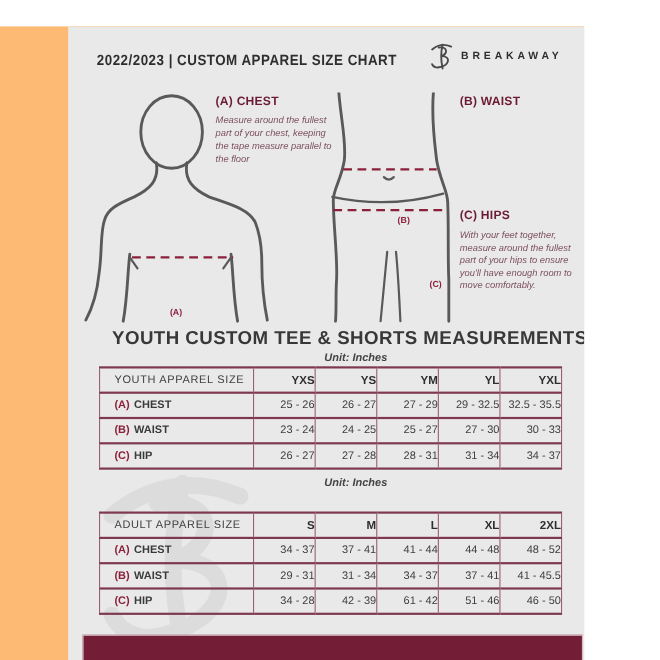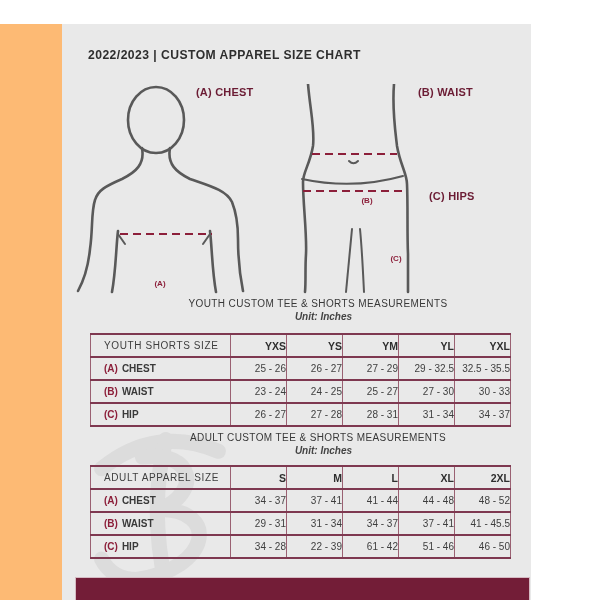--- a/index.html
+++ b/index.html
@@ -19,21 +19,21 @@
   
   .figures{position:absolute;top:60px;left:0;width:475px;height:210px;}
   .fig-svg{position:absolute;top:0;}
   .fig-label{position:absolute;transform:translateX(-50%);font-size:8px;font-weight:bold;color:#8c1f3a;}
   .desc{position:absolute;width:114px;}
   .desc h3{margin:0 0 6px 0;font-size:11px;font-weight:800;color:#6b1c34;letter-spacing:.2px;}
   .desc p{margin:0;font-size:8.5px;font-style:italic;line-height:1.36;color:#7d5060;font-weight:500;}
 
   
   .section-title{position:absolute;left:0;width:475px;text-align:center;}
-  .section-title .main{font-size:10px;font-weight:normal;color:#383838;letter-spacing:.4px;padding-left:37px;}
+  .section-title .main{font-size:17px;font-weight:bold;color:#383838;letter-spacing:.4px;padding-left:37px;}
   .section-title .sub{font-size:10px;font-style:italic;font-weight:600;color:#444;margin-top:2px;padding-left:48px;}
 
   
   table.size{position:absolute;left:28px;width:420px;border-collapse:collapse;table-layout:fixed;
              background:transparent;}
   table.size th, table.size td{
       border-top:2px solid #7e3850;border-bottom:2px solid #7e3850;
       border-left:1px solid #9a6172;border-right:1px solid #9a6172;
       height:21px;padding:0;text-align:right;vertical-align:middle;
       font-size:10px;color:#3e3e3e;}
@@ -50,20 +50,30 @@
               background:#731d37;border:1px solid rgba(255,255,255,.7);box-sizing:border-box;}
 </style>
 </head>
 <body>
 
 <div class="canvas">
   <div class="page">
 
     <div class="header">
       <span class="header-title">2022/2023  |  CUSTOM APPAREL SIZE CHART</span>
+      <span class="brand">
+        <svg width="21" height="26" viewBox="0 0 24 30">
+          <g fill="none" stroke="#4a4a4a" stroke-width="2" stroke-linecap="round">
+            <path d="M2,8 C8,3 15,2 22,5"></path>
+            <path d="M13,3 C11,11 11,19 13,28"></path>
+            <path d="M9,6 C18,5 19,12 12,15 C22,15 21,25 8,27 C5,27 3,25.5 2,23.5"></path>
+          </g>
+        </svg>
+        <span class="brand-name">BREAKAWAY</span>
+      </span>
     </div>
 
     <div class="figures">
 
       <svg class="fig-svg" style="left:8px;" width="180" height="210" viewBox="0 0 180 210">
         <g fill="none" stroke="#595959" stroke-width="2.6" stroke-linecap="round">
           <ellipse cx="86" cy="36" rx="28" ry="33"></ellipse>
           <path d="M72,64 C75,80 66,88 52,95 C36,102 28,106 25,116 C21,128 23,145 20,165 C18,185 14,196 8,207"></path>
           <path d="M100,64 C97,80 106,88 120,95 C140,102 156,106 162,118 C166,128 168,140 168,155 C168,178 170,192 173,207"></path>
           <path d="M48,147 C46,163 46,186 42,208"></path>
@@ -85,26 +95,28 @@
           <path d="M70,145 C72,165 73,188 74,208" stroke-width="2"></path>
         </g>
         <line x1="22" y1="70" x2="107" y2="70" stroke="#8c1f3a" stroke-width="2.2" stroke-dasharray="8,5"></line>
         <line x1="13" y1="107" x2="112" y2="107" stroke="#8c1f3a" stroke-width="2.2" stroke-dasharray="8,5"></line>
       </svg>
       <span class="fig-label" style="left:305px;top:112px;">(B)</span>
       <span class="fig-label" style="left:334px;top:170px;">(C)</span>
 
       <div class="desc" style="left:134px;top:2px;">
         <h3>(A) CHEST</h3>
+        <p>Measure around the fullest part of your chest, keeping the tape measure parallel to the floor</p>
       </div>
       <div class="desc" style="left:356px;top:2px;">
         <h3>(B) WAIST</h3>
       </div>
-      <div class="desc" style="left:367px;top:106px;">
+      <div class="desc" style="left:356px;top:106px;">
         <h3>(C) HIPS</h3>
+        <p>With your feet together, measure around the fullest part of your hips to ensure you'll have enough room to move comfortably.</p>
       </div>
     </div>
 
     <svg class="watermark" width="140" height="175" viewBox="0 0 24 30">
       <g fill="none" stroke="#dcdcdc" stroke-width="2.6" stroke-linecap="round">
         <path d="M2,8 C8,3 15,2 22,5"></path>
         <path d="M13,3 C11,11 11,19 13,28"></path>
         <path d="M9,6 C18,5 19,12 12,15 C22,15 21,25 8,27 C5,27 3,25.5 2,23.5"></path>
       </g>
     </svg>
@@ -118,21 +130,21 @@
       <colgroup>
           <col class="label-col">
           <col class="val-col">
           <col class="val-col">
           <col class="val-col">
           <col class="val-col">
           <col class="val-col">
         </colgroup>
       <thead>
         <tr>
-          <th class="row-head">YOUTH SHORTS SIZE</th>
+          <th class="row-head">YOUTH APPAREL SIZE</th>
           <th>YXS</th>
           <th>YS</th>
           <th>YM</th>
           <th>YL</th>
           <th>YXL</th>
         </tr>
       </thead>
       <tbody>
         <tr>
           <td class="row-label"><span class="prefix">(A)</span><span>CHEST</span></td>
@@ -155,21 +167,20 @@
           <td>26 - 27</td>
           <td>27 - 28</td>
           <td>28 - 31</td>
           <td>31 - 34</td>
           <td>34 - 37</td>
         </tr>
       </tbody>
     </table>
 
     <div class="section-title" style="top:408px;">
-      <div class="main">ADULT CUSTOM TEE &amp; SHORTS MEASUREMENTS</div>
       <div class="sub">Unit: Inches</div>
     </div>
 
     <table class="size" style="top:441px;">
       <colgroup>
           <col class="label-col">
           <col class="val-col">
           <col class="val-col">
           <col class="val-col">
           <col class="val-col">
@@ -198,21 +209,21 @@
           <td class="row-label"><span class="prefix">(B)</span><span>WAIST</span></td>
           <td>29 - 31</td>
           <td>31 - 34</td>
           <td>34 - 37</td>
           <td>37 - 41</td>
           <td>41 - 45.5</td>
         </tr>
         <tr>
           <td class="row-label"><span class="prefix">(C)</span><span>HIP</span></td>
           <td>34 - 28</td>
-          <td>22 - 39</td>
+          <td>42 - 39</td>
           <td>61 - 42</td>
           <td>51 - 46</td>
           <td>46 - 50</td>
         </tr>
       </tbody>
     </table>
 
     <div class="footer-bar"></div>
   </div>
 </div>

